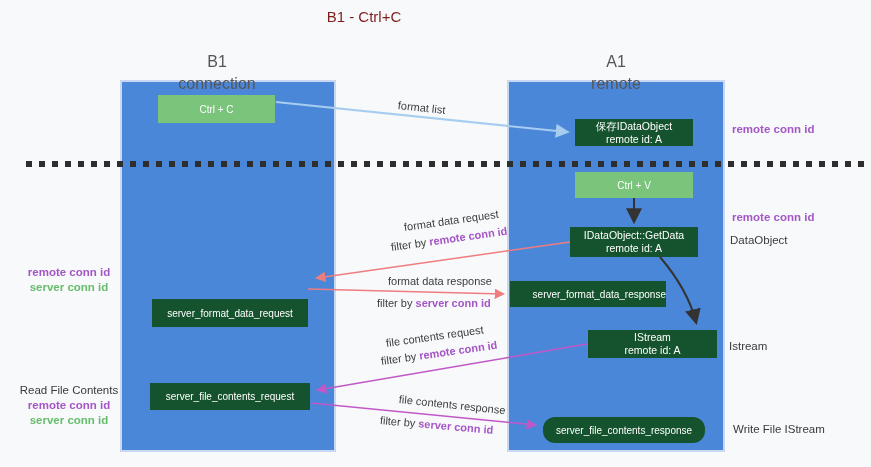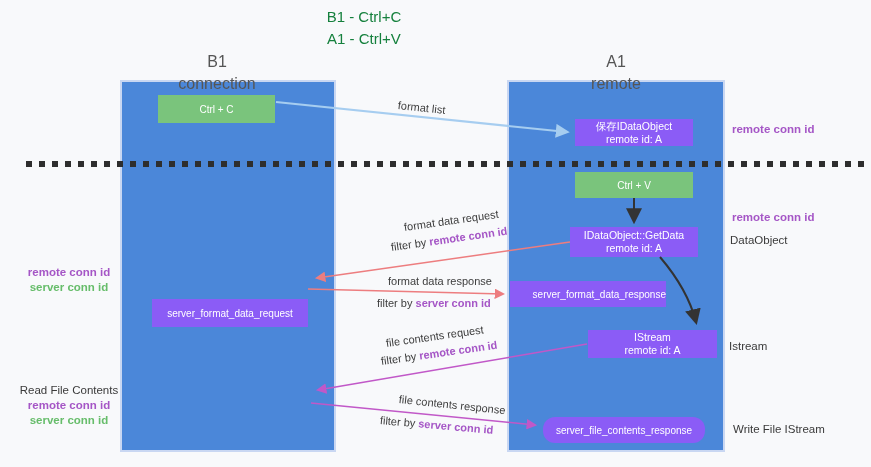--- a/index.html
+++ b/index.html
@@ -1,35 +1,35 @@
 <!DOCTYPE html>
 <html><head>
 <meta charset="utf-8">
 <style>
   html,body{margin:0;padding:0;background:#f8f9fb;font-family:"Liberation Sans",sans-serif;}
   .stage{position:relative;width:871px;height:467px;background:#f8f9fb;overflow:hidden;}
 
   .title{position:absolute;top:6px;left:0;width:728px;text-align:center;font-size:15px;
-         line-height:1.45;color:#15803d;z-index:6;}
+         line-height:1.45;color:#7f1d1d;z-index:6;}
 
   .lane-header{position:absolute;width:120px;text-align:center;font-size:16px;color:#555;
                line-height:1.35;z-index:6;}
 
   .lane{position:absolute;top:80px;height:372px;background:#4b87d9;border:2px solid #c9d7f2;
         box-sizing:border-box;z-index:1;}
   .lane.left{left:120px;width:216px;}
   .lane.right{left:507px;width:218px;}
 
   .dashline{position:absolute;left:26px;top:161px;width:845px;height:6px;z-index:2;
             background:repeating-linear-gradient(90deg,#2e2e2e 0 6px,transparent 6px 13px);}
 
   .node{position:absolute;box-sizing:border-box;color:#fff;text-align:center;z-index:3;
         display:flex;flex-direction:column;justify-content:center;}
   .node.green{background:#7ac47c;font-size:11px;}
-  .node.orange{background:#8b5cf6;font-size:10.5px;}
+  .node.orange{background:#14532d;font-size:10.5px;}
   .node .l{line-height:13px;white-space:nowrap;}
   .node.single{font-size:10px;white-space:nowrap;}
 
   svg.arrows{position:absolute;left:0;top:0;z-index:4;pointer-events:none;}
 
   .lbl{position:absolute;font-size:11px;color:#3d3d3d;white-space:nowrap;z-index:5;
        transform-origin:left center;}
   .lbl .purple{color:#a556c6;font-weight:bold;}
   .rot-up{transform:rotate(-8deg);}
   .rot-dn{transform:rotate(6deg);}
@@ -41,21 +41,20 @@
   .stack .green{color:#67bd6b;font-weight:bold;}
   .stack .black{color:#3a3a3a;}
 </style>
 </head>
 <body>
 
 <div class="stage">
 
   <div class="title">
     <div>B1 - Ctrl+C</div>
-    <div>A1 - Ctrl+V</div>
   </div>
 
   <div class="lane-header" style="left:157px;top:51px;">
     <div>B1</div>
     <div>connection</div>
   </div>
   <div class="lane-header" style="left:556px;top:51px;">
     <div>A1</div>
     <div>remote</div>
   </div>
@@ -89,20 +88,23 @@
 
   <div class="node orange single" style="left:510px;top:281px;width:156px;height:26px;align-items:flex-end;">
     <span>server_format_data_response</span>
   </div>
 
   <div class="node orange" style="left:588px;top:330px;width:129px;height:28px;">
     <div class="l">IStream</div>
     <div class="l">remote id: A</div>
   </div>
 
+  <div class="node orange single" style="left:150px;top:383px;width:160px;height:27px;">
+    <span>server_file_contents_request</span>
+  </div>
 
   <div class="node orange single" style="left:543px;top:417px;width:162px;height:26px;border-radius:12px;">
     <span>server_file_contents_response</span>
   </div>
 
   <svg class="arrows" width="871" height="467" viewBox="0 0 871 467">
     <defs>
       <marker id="mBlue" viewBox="0 0 10 10" refX="8" refY="5" markerWidth="7" markerHeight="7" orient="auto">
         <path d="M0,0 L10,5 L0,10 z" fill="#a6cdf0"></path>
       </marker>

